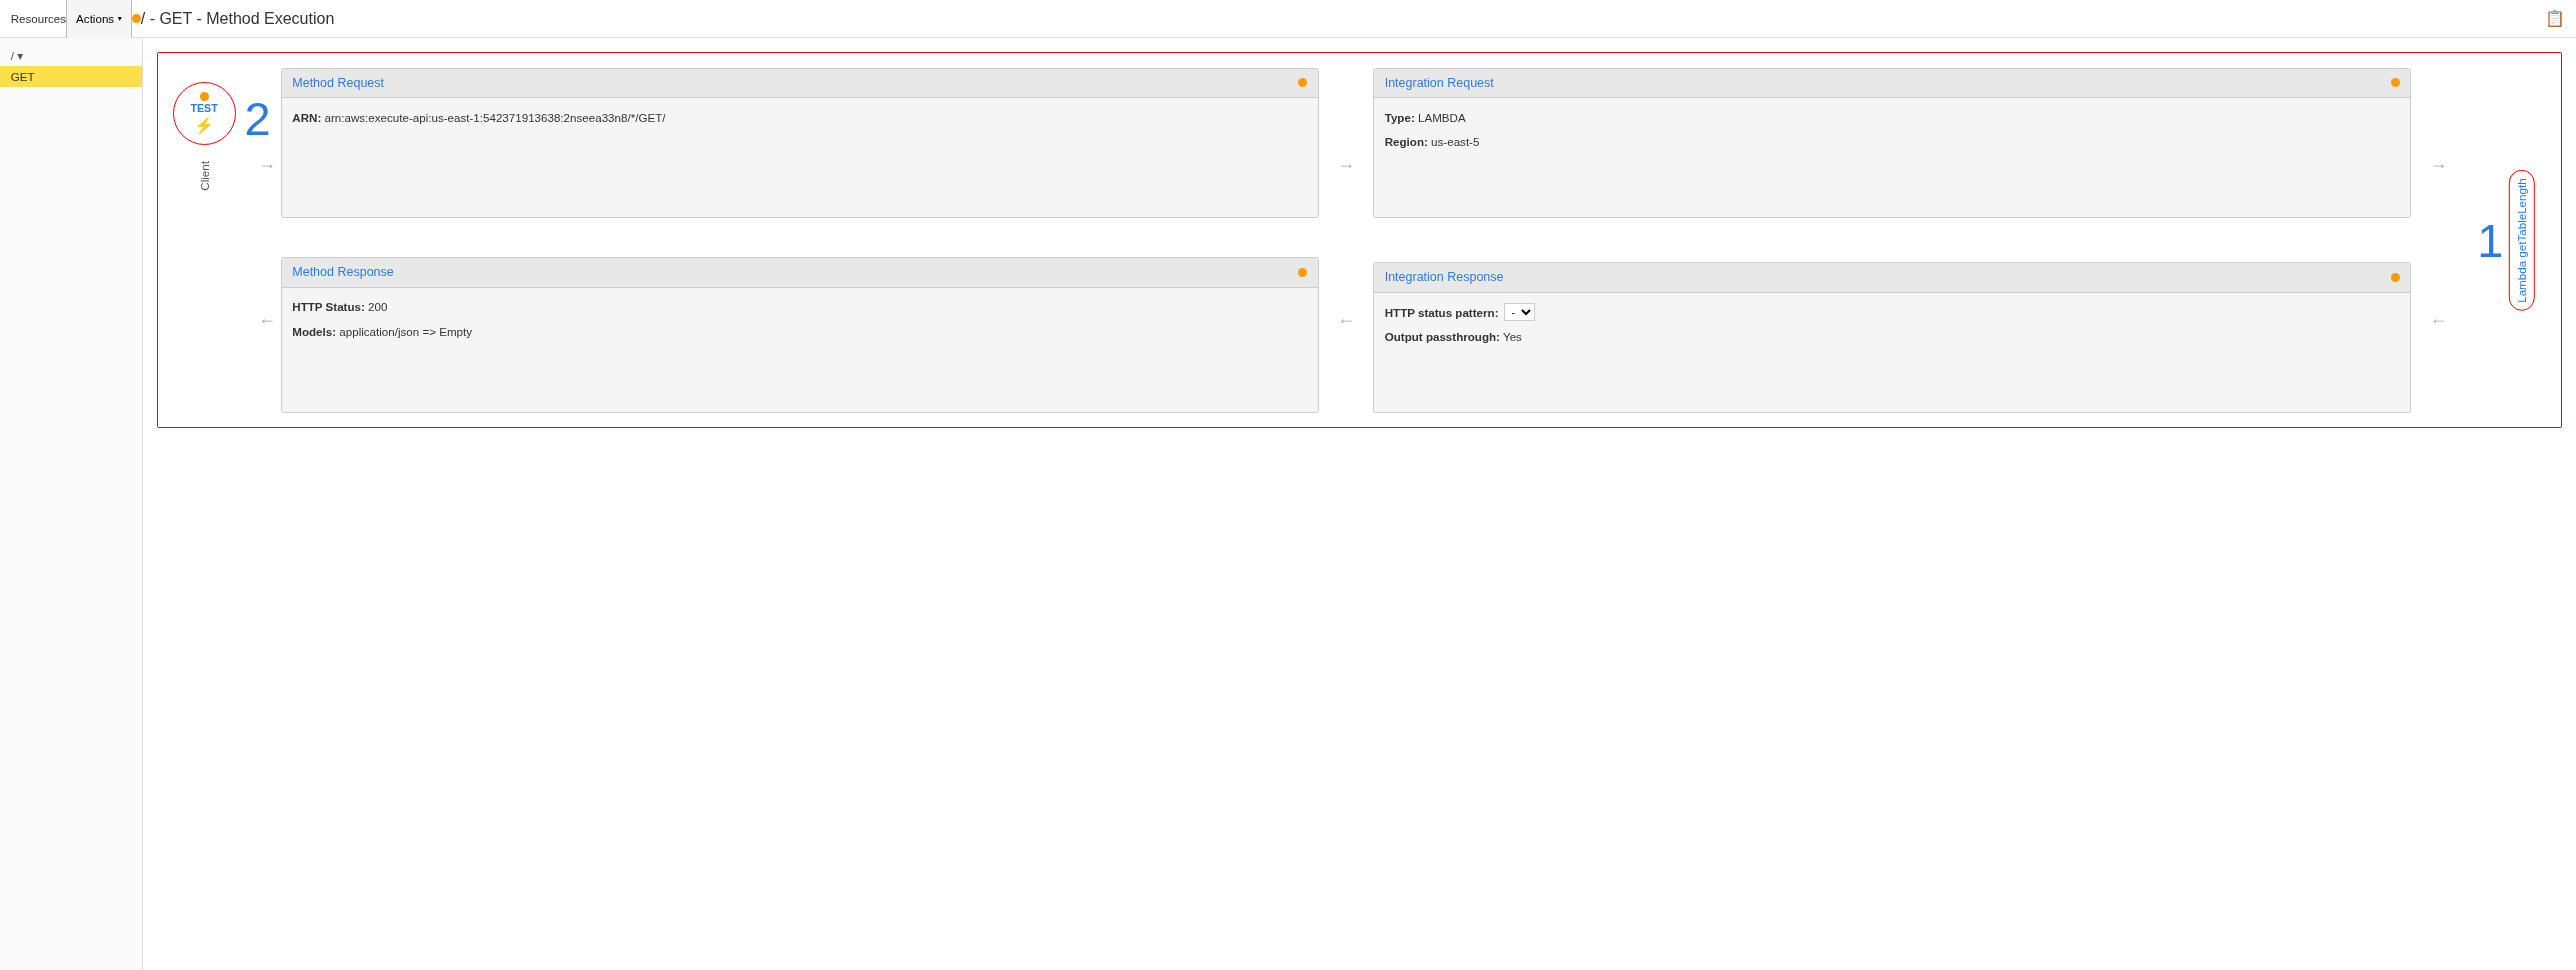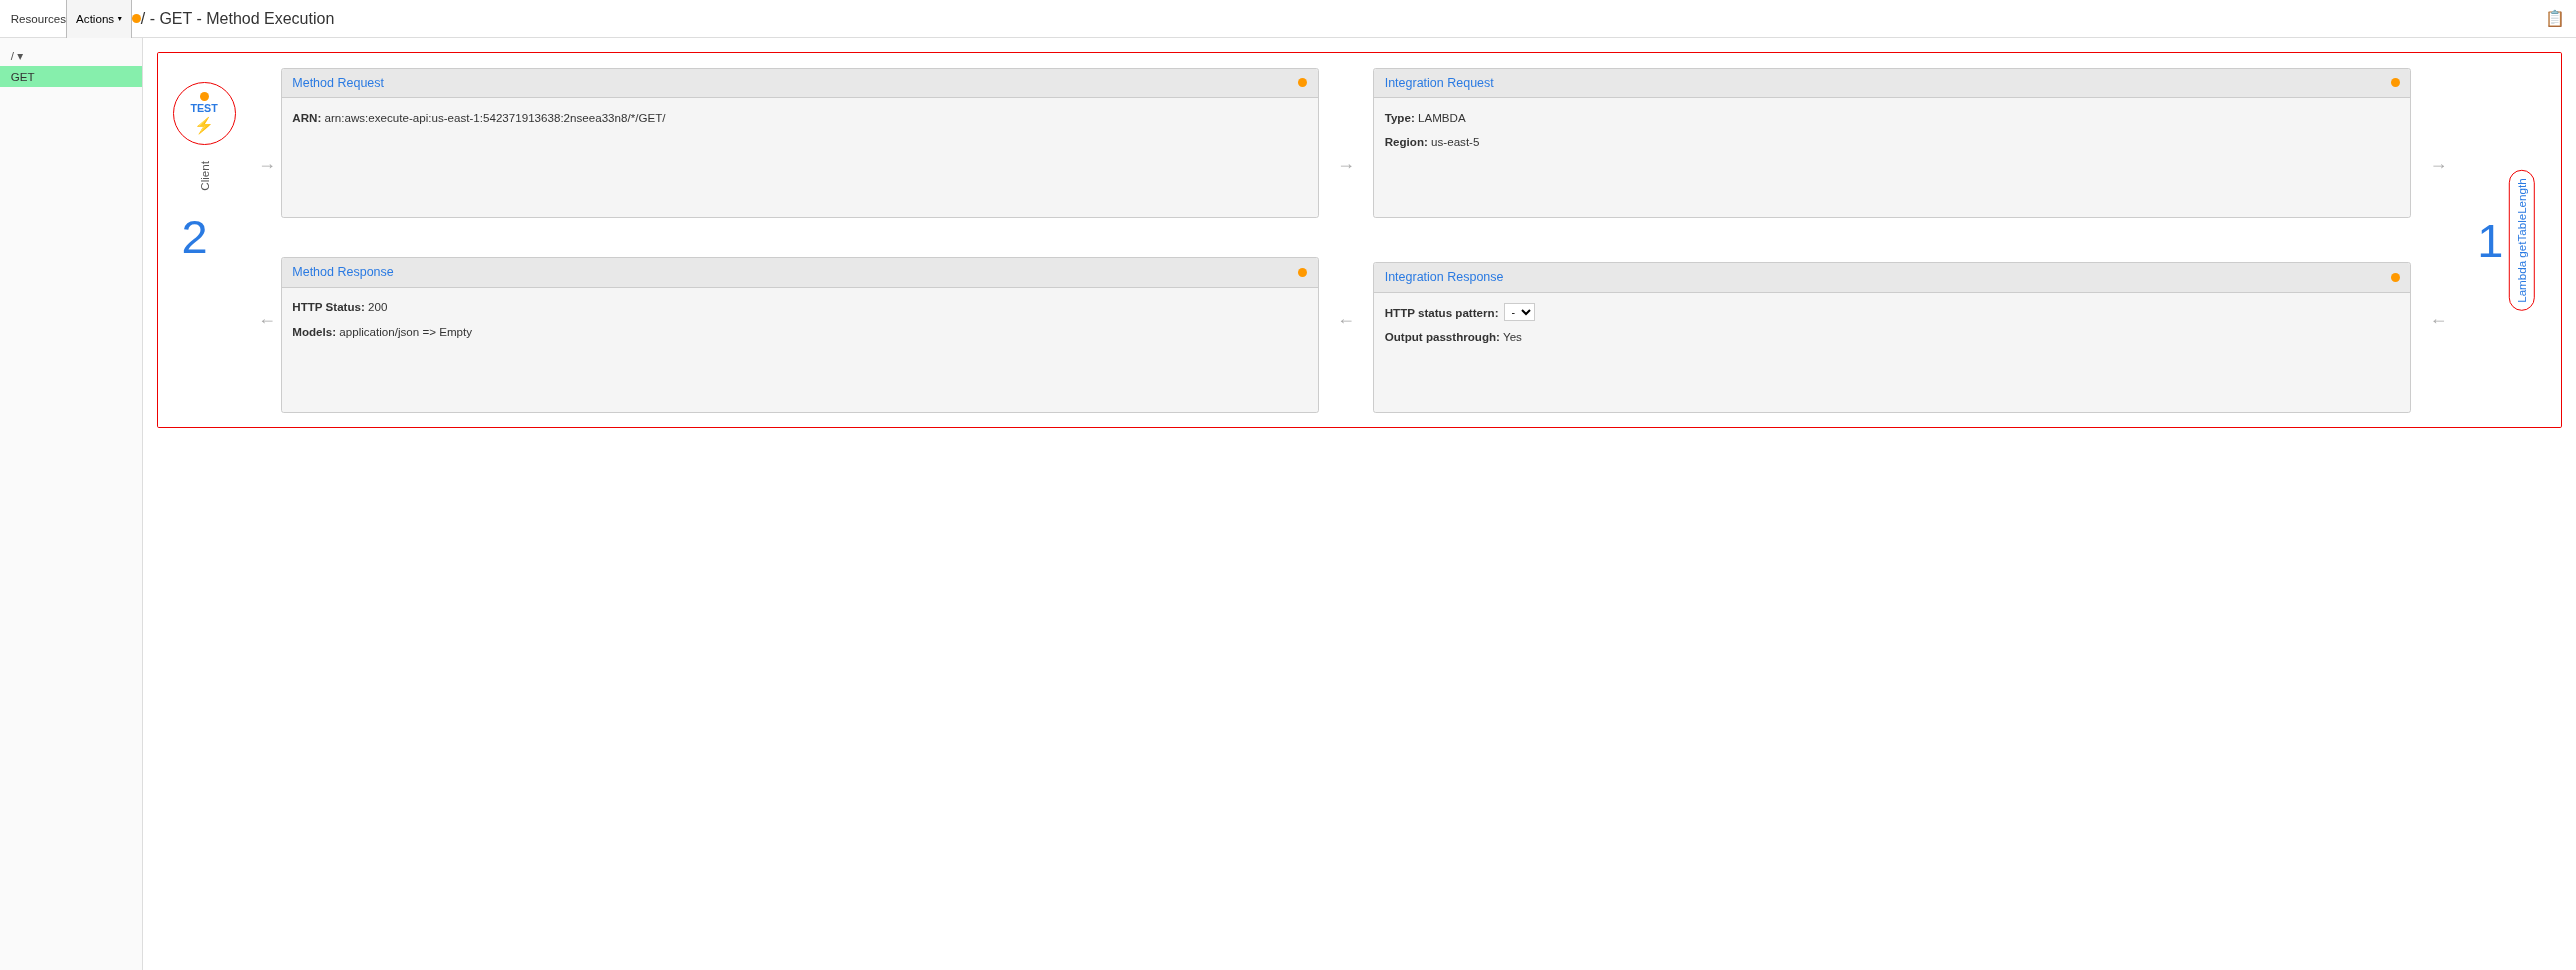--- a/index.html
+++ b/index.html
@@ -61,21 +61,21 @@
       padding: 7.2px 0;
       flex-shrink: 0;
     }
     .sidebar-item {
       padding: 3.6px 10.7px;
       font-size: 11.6px;
       color: #333;
       cursor: pointer;
     }
     .sidebar-item.active {
-      background: #86efac;
+      background: #fde047;
       color: #333;
     }
     .sidebar-item-root {
       color: #555;
     }
 
     
     .content {
       flex: 1;
       padding: 14.3px;
@@ -243,21 +243,21 @@
     </div>
     <div class="sidebar-item active">
       <span>GET</span>
     </div>
   </div>
 
   <div class="content">
 
     <div class="execution-container">
 
-      <div style="display:flex; flex-direction:column; align-items:flex-start; gap:0; grid-column:1; grid-row:1/3; padding-top:14.3px;">
+      <div style="display:flex; flex-direction:row; align-items:flex-start; gap:0; grid-column:1; grid-row:1/3; padding-top:14.3px;">
         <div style="display:flex; flex-direction:column; align-items:center; gap:7.2px;">
           <div class="test-circle">
             <div class="test-dot"></div>
             <span class="test-label">TEST</span>
             <span class="test-bolt">⚡</span>
           </div>
           <span class="client-label">Client</span>
         </div>
         <span class="number-2">2</span>
       </div>

